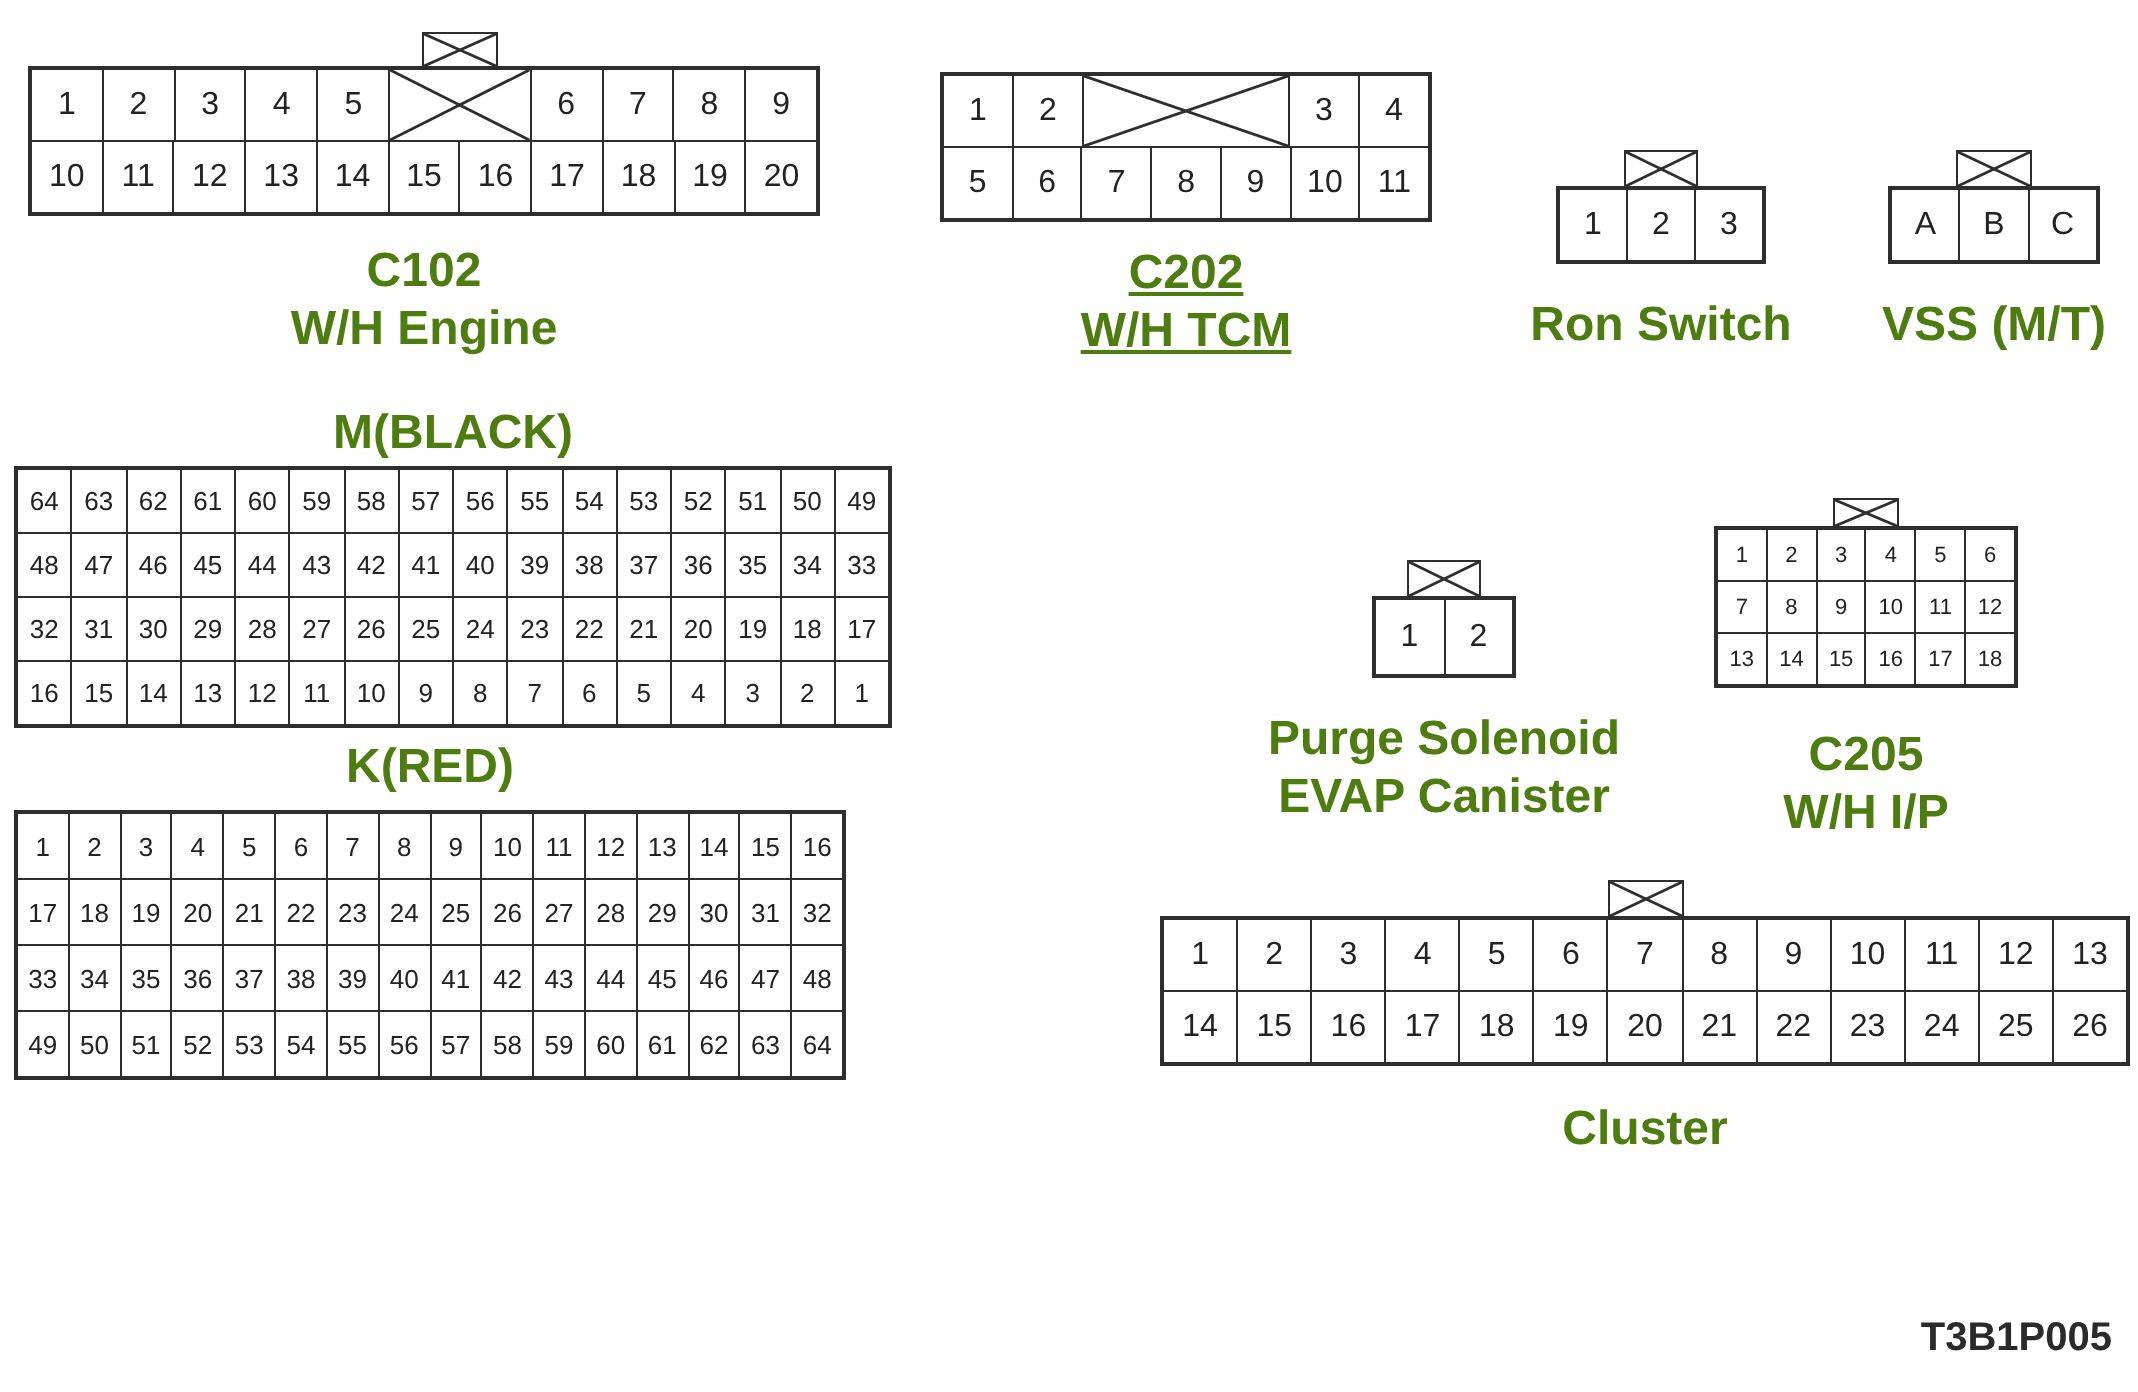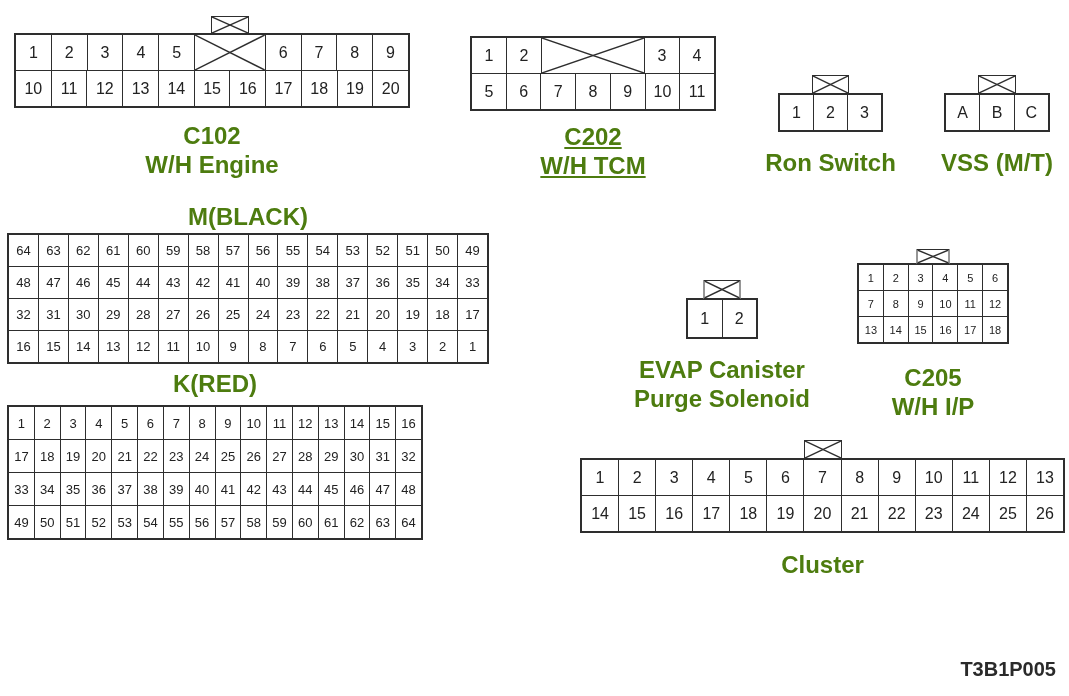--- a/index.html
+++ b/index.html
@@ -63,21 +63,21 @@
   #c202 .label.below { margin-top: 11px; text-decoration: underline; }
 
   #ron-switch { left: 778px; top: 93px; width: 105px; --ch: 35px; --fs: 16px; }
   #ron-switch .key-tab { left: 34px; top: -18px; width: 37px; height: 19px; }
   #ron-switch .label.below { margin-top: 16px; }
 
   #vss { left: 944px; top: 93px; width: 106px; --ch: 35px; --fs: 16px; }
   #vss .key-tab { left: 34px; top: -18px; width: 38px; height: 19px; }
   #vss .label.below { margin-top: 16px; }
 
-  #ecm-m { left: 7px; top: 233px; width: 482px; --ch: 31px; --fs: 13px; }
+  #ecm-m { left: 7px; top: 233px; width: 439px; --ch: 31px; --fs: 13px; }
   #ecm-m .label.above { margin-bottom: 2px; }
 
   #ecm-k { left: 7px; top: 405px; width: 416px; --ch: 32px; --fs: 13px; }
   #ecm-k .label.above { margin-bottom: 7px; }
   #ecm-k .label.below { margin-top: 15px; }
 
   #evap { left: 686px; top: 298px; width: 72px; --ch: 37px; --fs: 16px; }
   #evap .key-tab { left: 50%; transform: translateX(-50%); top: -18px; width: 37px; height: 19px; }
   #evap .label.below { margin-top: 16px; }
 
@@ -381,22 +381,22 @@
         <line x1="100" y1="0" x2="0" y2="100" vector-effect="non-scaling-stroke"></line>
       </svg>
   </div>
   <div class="pin-grid">
       <div class="pin-row">
         <div class="pin-cell">1</div>
         <div class="pin-cell">2</div>
       </div>
     </div>
   <div class="label below">
+    <div>Purge Solenoid</div>
     <div>EVAP Canister</div>
-    <div>Purge Solenoid</div>
   </div>
 </div>
 
 <div class="connector" id="c205">
   <div class="key-tab">
     <svg viewBox="0 0 100 100" preserveAspectRatio="none">
         <line x1="0" y1="0" x2="100" y2="100" vector-effect="non-scaling-stroke"></line>
         <line x1="100" y1="0" x2="0" y2="100" vector-effect="non-scaling-stroke"></line>
       </svg>
   </div>

